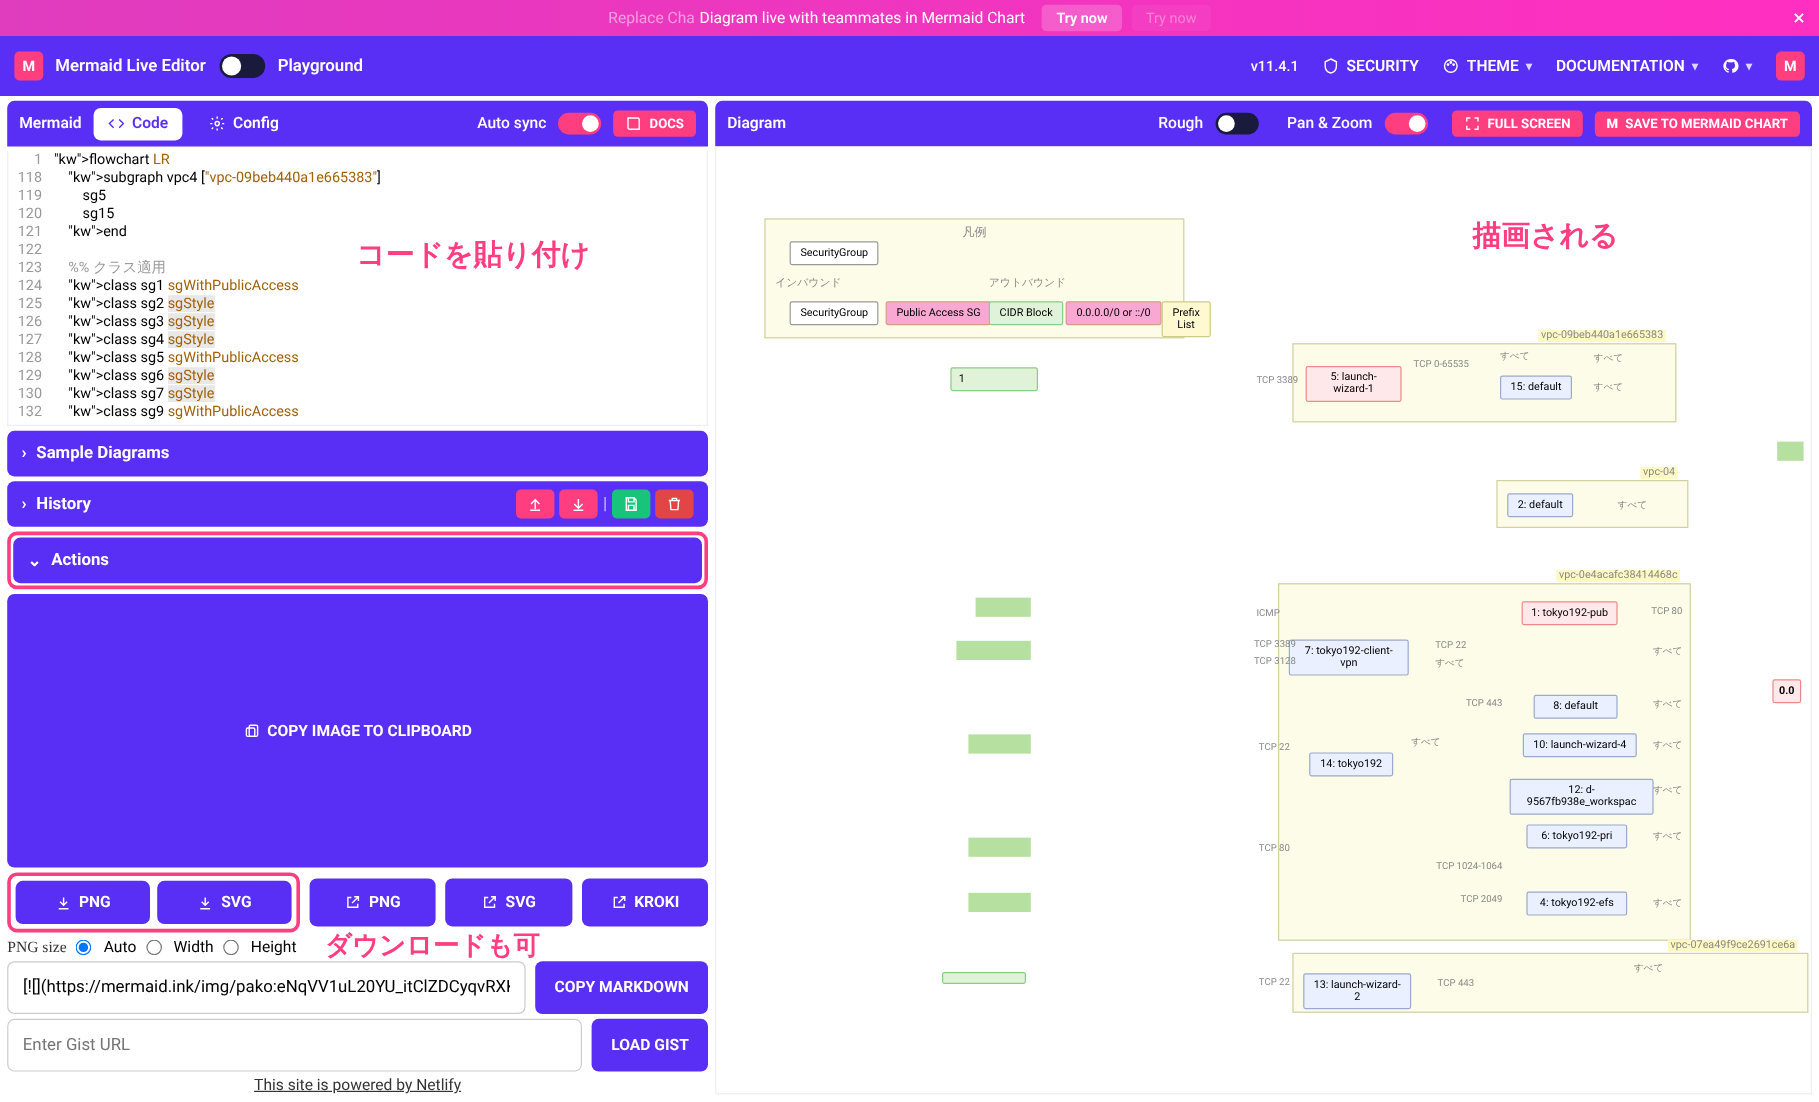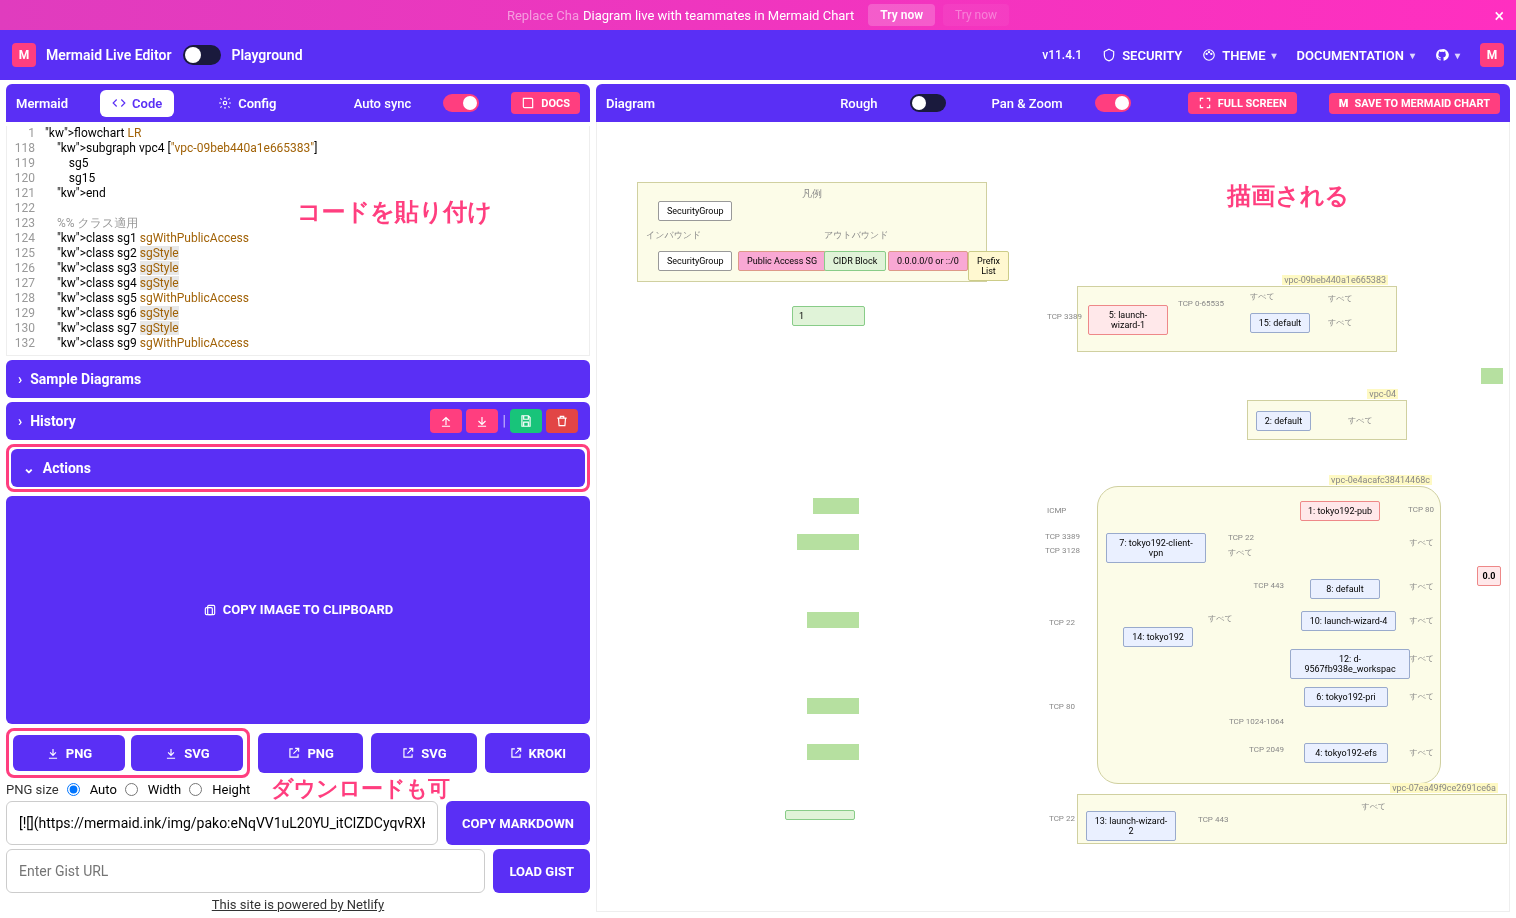--- a/index.html
+++ b/index.html
@@ -24,21 +24,21 @@
 .topbar .spacer { flex: 1; }
 .topbar .item { display: flex; align-items: center; gap: 6px; margin-left: 20px; font-weight: 600; font-size: 13px; cursor: pointer; }
 .topbar .item.small { font-size: 12px; font-weight: 500; }
 .icon-sq { width: 24px; height: 24px; background: #ff3e7f; border-radius: 4px; display:flex;align-items:center;justify-content:center;font-size:12px;font-weight:bold;}
 .chev { font-size: 10px; opacity: 0.8; }
 
 .workspace { display: flex; height: calc(918px - 80px); }
 .left-col { width: 596px; display: flex; flex-direction: column; padding: 4px 6px 6px 6px; gap: 4px; }
 .right-col { flex: 1; display: flex; flex-direction: column; padding: 4px 6px 6px 0; justify-content: flex-end; }
 
-.panel-header { background: #5a2ff5; color: #fff; border-radius: 6px 6px 0 0; height: 38px; display: flex; align-items: center; padding: 0 10px; font-size: 13px; font-weight: 600; gap: 32px; }
+.panel-header { background: #5a2ff5; color: #fff; border-radius: 6px 6px 0 0; height: 38px; display: flex; align-items: center; padding: 0 10px; font-size: 13px; font-weight: 600; gap: 10px; }
 .tab { display: flex; align-items: center; gap: 6px; padding: 6px 12px; border-radius: 6px; cursor: pointer; }
 .tab.active { background: #fff; color: #5a2ff5; }
 .panel-header .grow { flex: 1; }
 .pill { display: flex; align-items: center; gap: 6px; background: #ff3e7f; color: #fff; font-size: 11px; font-weight: 700; padding: 4px 10px; border-radius: 4px; cursor: pointer; }
 .mini-switch { width: 36px; height: 18px; border-radius: 9px; position: relative; }
 .mini-switch.on { background: #ff3e7f; }
 .mini-switch.off { background: #1a1a3d; }
 .mini-switch .k { width: 14px; height: 14px; background: #fff; border-radius: 50%; position: absolute; top: 2px; }
 .mini-switch.on .k { right: 2px; }
 .mini-switch.off .k { left: 2px; }
@@ -62,21 +62,21 @@
 .chip-sep { color: #fff; opacity:.6; }
 
 .actions-box { border: 3px solid #ff3e7f; border-radius: 8px; padding: 2px; }
 .btn { flex: 1; height: 40px; background: #5a2ff5; color: #fff; border-radius: 6px; display: flex; align-items: center; justify-content: center; gap: 6px; font-weight: 700; font-size: 13px; cursor: pointer; }
 .btn.big { height: 40px; font-size: 13px; }
 
 .dl-box { border: 3px solid #ff3e7f; border-radius: 8px; padding: 4px; display: flex; gap: 6px; width: 244px; }
 .dl-box .btn { flex: 1; height: 36px; font-size: 13px; }
 
 .row { display: flex; align-items: center; gap: 8px; }
-.row-label { font-size: 13px; color: #333; }
+.row-label { font-size: 13px; color: #333; font-family: Liberation Serif, serif; }
 .radio-row { display: flex; gap: 10px; font-size: 13px; align-items: center; }
 
 .text-input { flex: 1; height: 44px; border: 1px solid #ccc; border-radius: 6px; padding: 0 12px; font-size: 14px; }
 .side-btn { height: 44px; padding: 0 16px; background: #5a2ff5; color: #fff; border: none; border-radius: 6px; font-weight: 700; font-size: 13px; cursor: pointer; }
 
 .footer-link { text-align: center; font-size: 13px; color: #333; text-decoration: underline; cursor: pointer; }
 
 .diagram-area { flex: 1; background: #fff; border: 1px solid #eee; border-top: none; position: relative; overflow: hidden; }
 
 .pill.outline { background: #ff3e7f; }
@@ -373,21 +373,21 @@
       <span>Diagram</span>
       <div class="grow"></div>
       <span style="font-weight:500;">Rough</span>
       <div class="mini-switch off">
           <div class="k"></div>
         </div>
       <span style="font-weight:500; margin-left:14px;">Pan &amp; Zoom</span>
       <div class="mini-switch on">
           <div class="k"></div>
         </div>
-      <div class="pill outline" style="margin-left:25px;">
+      <div class="pill outline" style="margin-left:10px;">
         <svg class="icon16" viewBox="0 0 24 24" fill="none" stroke="#fff" stroke-width="2">
             <path d="M4 9V4h5M20 9V4h-5M4 15v5h5M20 15v5h-5"></path>
           </svg>
         <span>FULL SCREEN</span>
       </div>
       <div class="pill save">
         <span style="font-weight:900;">M</span>
         <span>SAVE TO MERMAID CHART</span>
       </div>
     </div>
@@ -419,21 +419,21 @@
         <div class="d-lbl" style="left:172px; top:4px;">すべて</div>
       </div>
       <div class="d-lbl" style="left:450px; top:190px;">TCP 3389</div>
 
       <div class="vpc-box" style="left:650px; top:278px; width:160px; height:40px;">
         <div class="vpc-title">vpc-04</div>
         <div class="d-node blue" style="left:8px; top:10px; width:55px;">2: default</div>
         <div class="d-lbl" style="left:100px; top:14px;">すべて</div>
       </div>
 
-      <div class="vpc-box" style="left:500px; top:364px; width:344px; height:298px;border-radius:21px;">
+      <div class="vpc-box" style="left:468px; top:364px; width:344px; height:298px;">
         <div class="vpc-title">vpc-0e4acafc38414468c</div>
         <div class="d-node pink" style="right:60px; top:14px; width:80px;">1: tokyo192-pub</div>
         <div class="d-node blue" style="left:8px; top:46px; width:100px;">7: tokyo192-client-vpn</div>
         <div class="d-node blue" style="right:60px; top:92px; width:70px;">8: default</div>
         <div class="d-node blue" style="right:44px; top:124px; width:95px;">10: launch-wizard-4</div>
         <div class="d-node blue" style="left:25px; top:140px; width:70px;">14: tokyo192</div>
         <div class="d-node blue" style="right:30px; top:162px; width:120px;">12: d-9567fb938e_workspac</div>
         <div class="d-node blue" style="right:52px; top:200px; width:84px;">6: tokyo192-pri</div>
         <div class="d-node blue" style="right:52px; top:256px; width:84px;">4: tokyo192-efs</div>
         <div class="d-lbl" style="right:6px; top:18px;">TCP 80</div>

